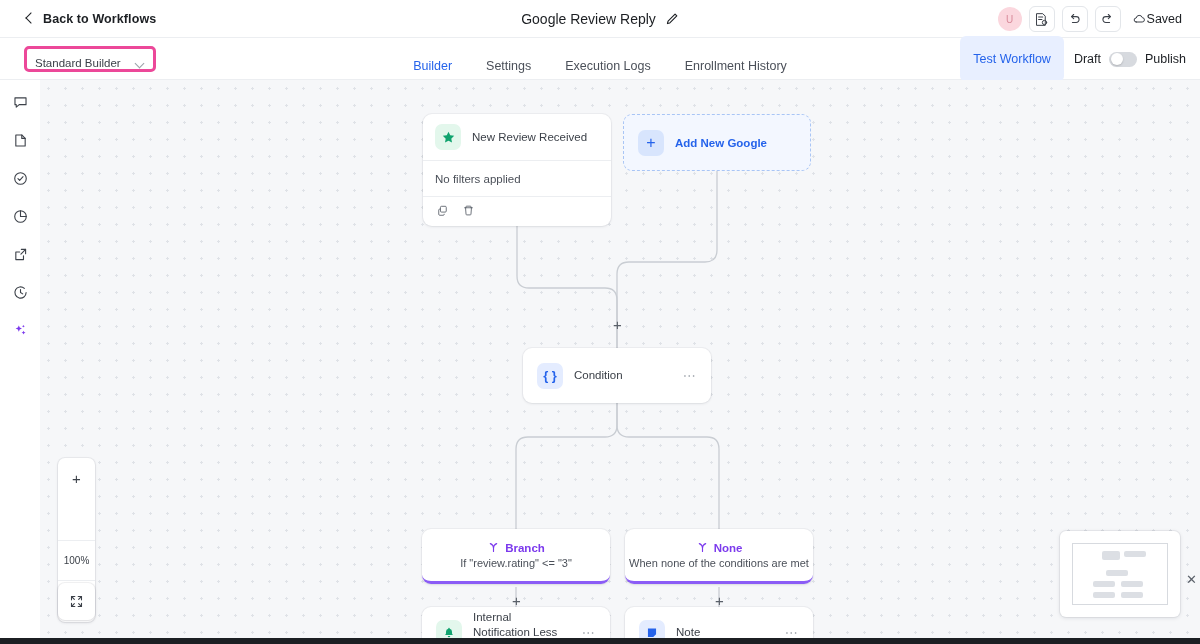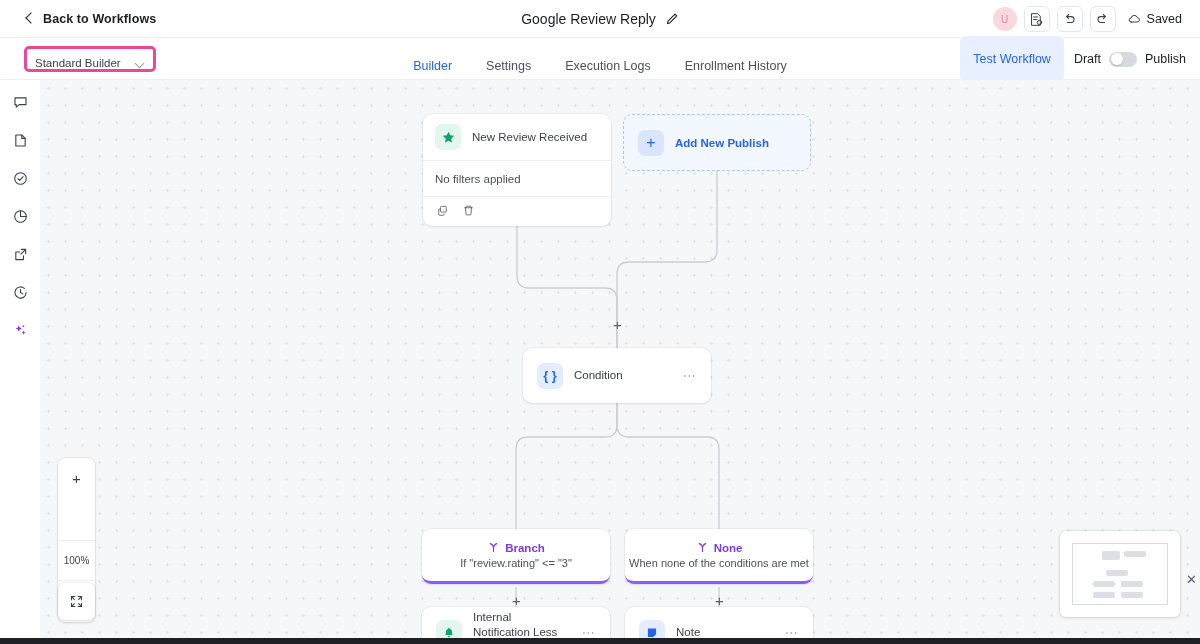--- a/index.html
+++ b/index.html
@@ -47,21 +47,21 @@
     background: #fbd7de; color: #d98b9b;
     font-size: 10px; display: flex; align-items: center; justify-content: center;
     cursor: pointer;
   }
   .icon-btn {
     width: 26px; height: 26px; border: 1px solid #e3e6ea; border-radius: 6px;
     background: #fff; display: flex; align-items: center; justify-content: center;
     cursor: pointer;
   }
   .saved {
-    display: flex; align-items: center; gap: 5px;
+    display: flex; align-items: center; 
     font-size: 12.5px; color: #1c1f23; margin-left: 4px; margin-right: 4px;
   }
 
   
   .subbar {
     position: absolute; top: 38px; left: 0; width: 1200px; height: 42px;
     background: #fff; border-bottom: 1px solid #eceef1;
   }
   .builder-select {
     position: absolute; left: 24px; top: 8px;
@@ -407,21 +407,21 @@
             <path d="M3.6 5.2h10.8"></path>
               <path d="M5.5 5.2V4a1 1 0 011-1h5a1 1 0 011 1v1.2"></path>
             <path d="M4.9 5.2l.7 9a1 1 0 001 .9h4.8a1 1 0 001-.9l.7-9"></path>
           </svg>
         </span>
       </div>
     </div>
 
     <div class="node" id="add-trigger">
       <div class="plus-box">+</div>
-      <span class="add-trigger-label">Add New Publish</span>
+      <span class="add-trigger-label">Add New Google</span>
     </div>
 
     <div class="node" id="condition-node">
       <div class="node-row">
         <div class="node-ico ico-blue">
           <span class="brace">{ }</span>
         </div>
         <span class="node-text">Condition</span>
         <span class="dots-menu">⋯</span>
       </div>

